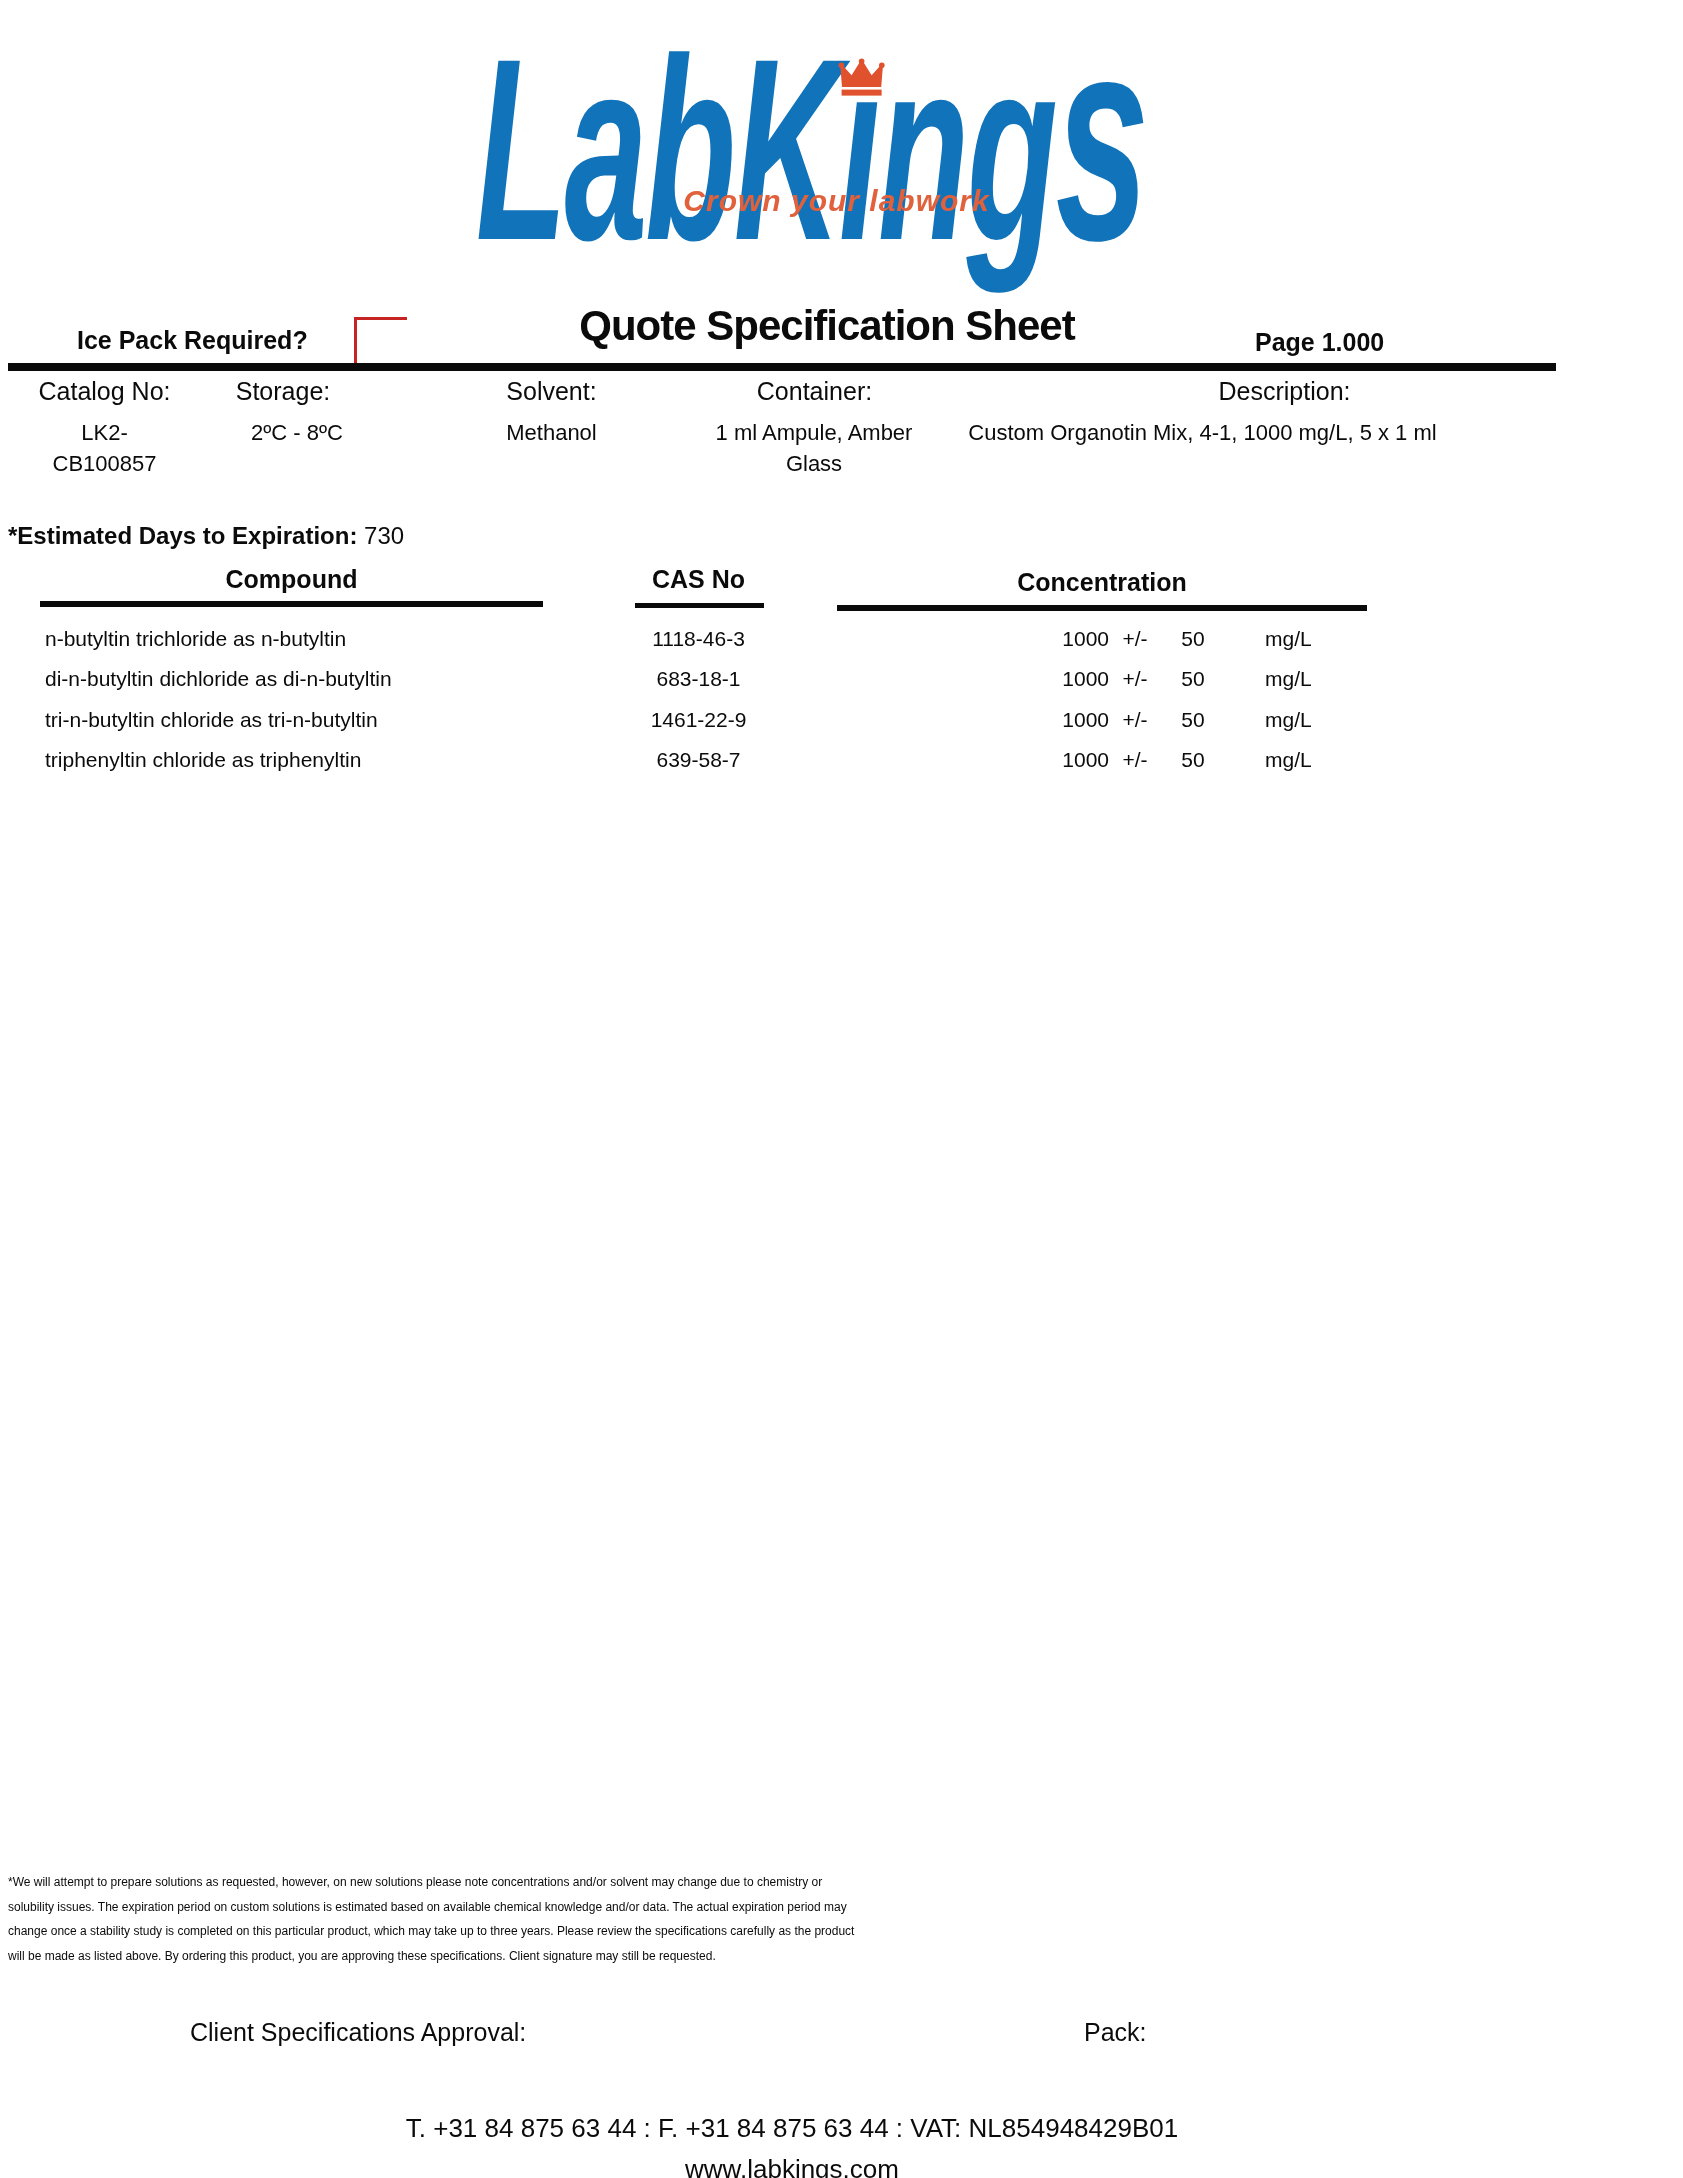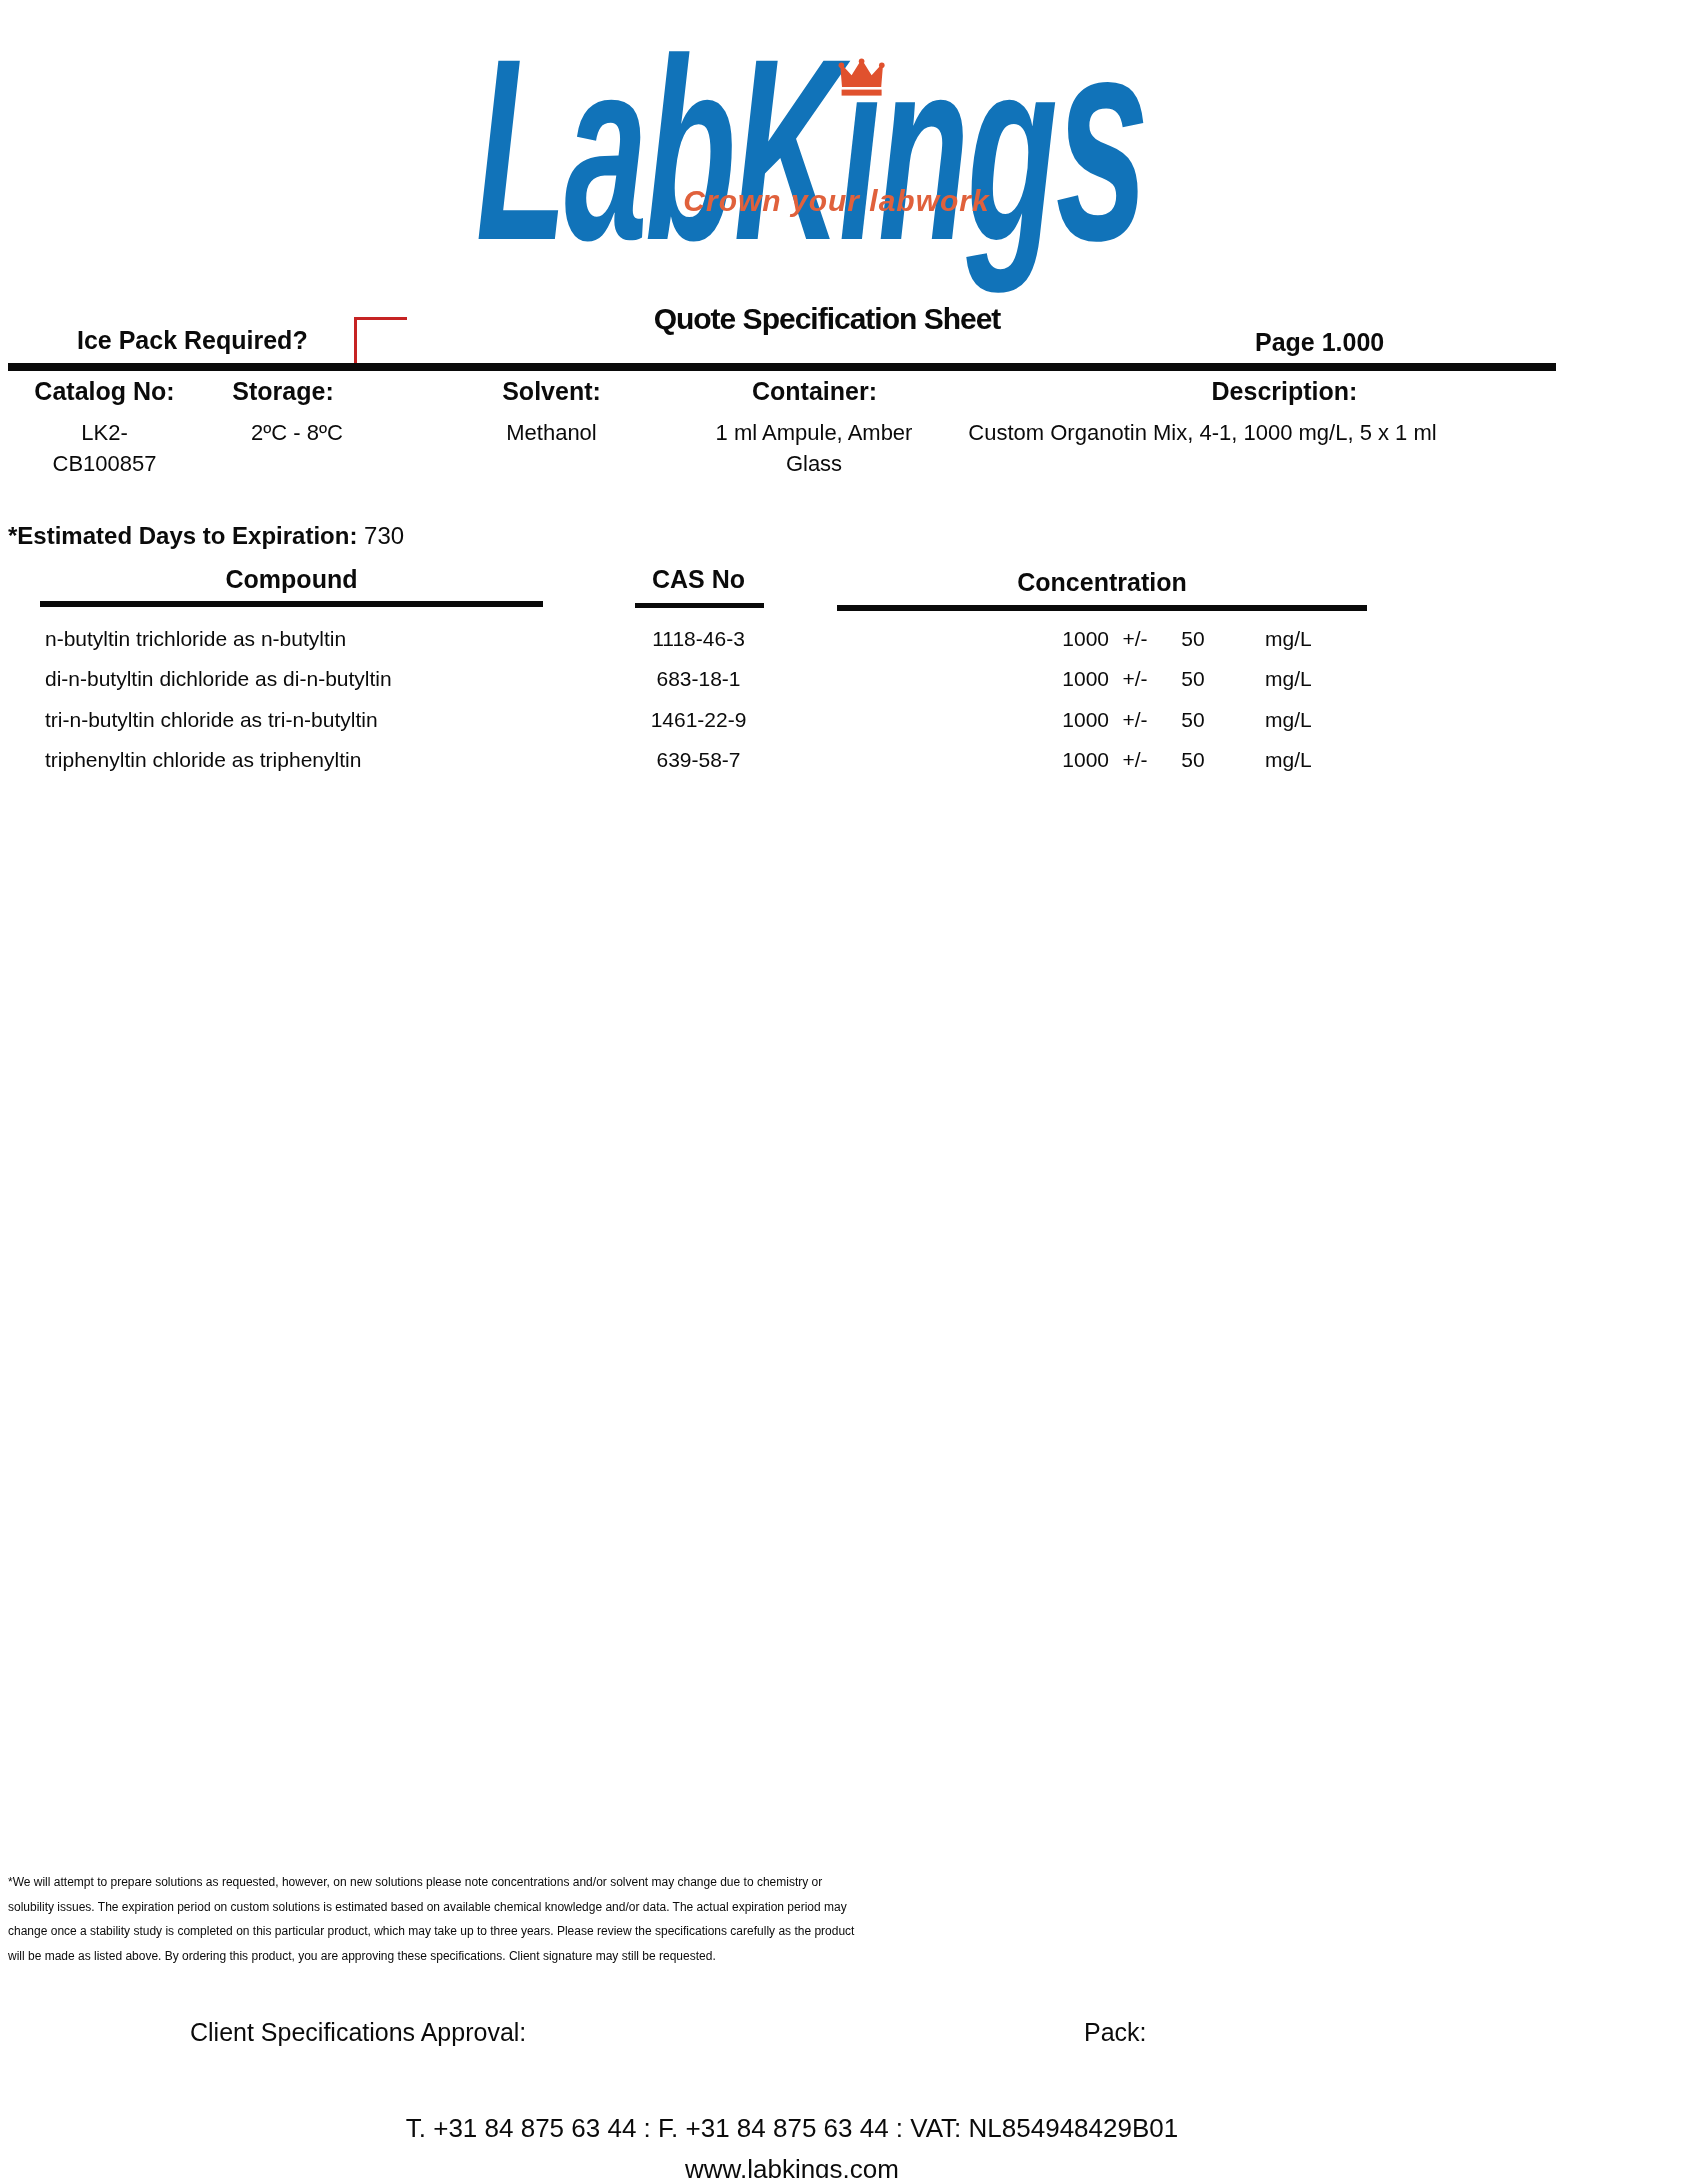--- a/index.html
+++ b/index.html
@@ -32,27 +32,27 @@
 
   
   .ice-label { left:77px; top:326px; font-size:25px; font-weight:bold; }
   .ice-box {
     left:354px; top:317px; width:53px; height:48px;
     border-top:3px solid #c62323; border-left:3px solid #c62323;
   }
   .ice-box::after {
     content:""; position:absolute; left:0; bottom:0; width:62%; height:2px; background:#c62323;
   }
-  .doc-title { left:416px; top:302px; width:822px; text-align:center; font-size:30px; font-weight:bold; letter-spacing:-1px; }
+  .doc-title { left:416px; top:302px; width:822px; text-align:center; font-size:42px; font-weight:bold; letter-spacing:-1px; }
   .page-label { left:1255px; top:328px; font-size:25px; font-weight:bold; }
   .rule { background:#0a0a0a; }
   .rule-header { left:8px; top:363px; width:1548px; height:8px; }
 
   
-  .spec-label { top:377px; font-size:25px; font-weight:bold; text-align:center; }
+  .spec-label { top:377px; font-size:25px; font-weight:normal; text-align:center; }
   .spec-value { top:417px; font-size:22px; text-align:center; line-height:31px; }
   .sl-catalog { left:18px;  width:173px; }
   .sl-storage { left:189px; width:188px; }
   .sl-solvent { left:460px; width:183px; }
   .sl-container { left:718px; width:193px; }
   .sl-description { left:1163px; width:243px; }
   .sv-catalog { left:40px;  width:129px; }
   .sv-storage { left:203px; width:188px; }
   .sv-solvent { left:460px; width:183px; }
   .sv-container { left:705px; width:218px; }

